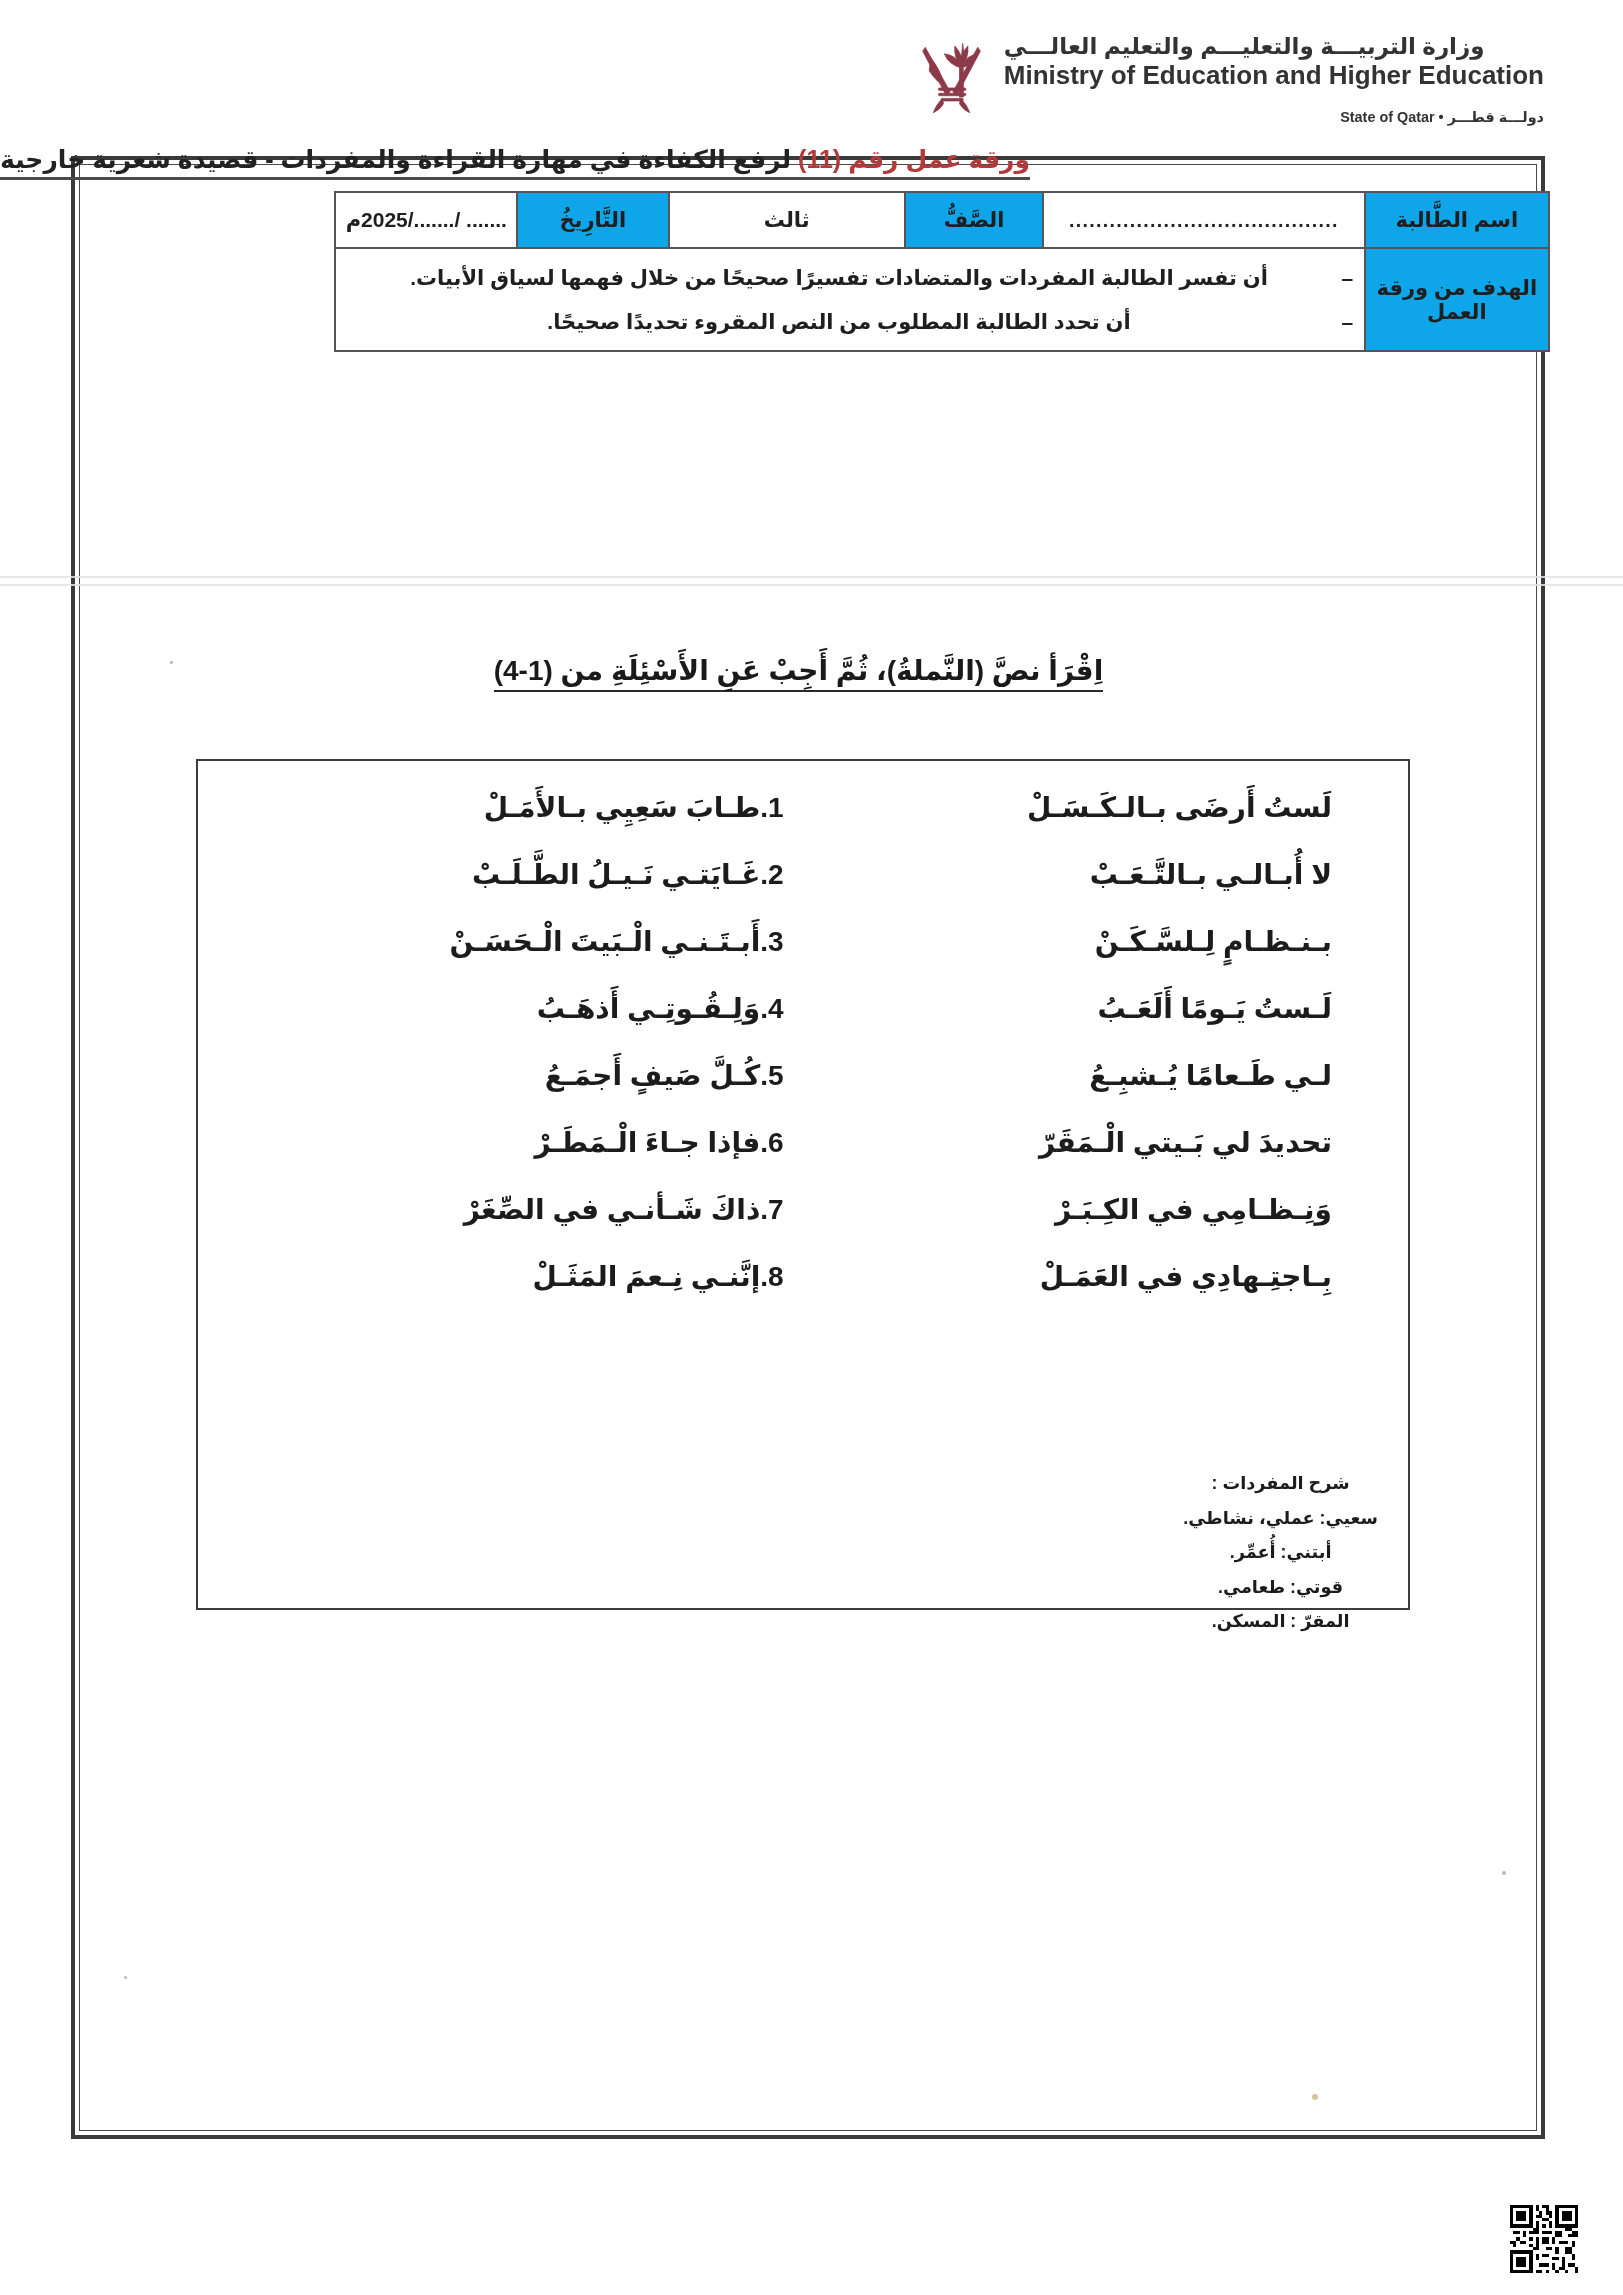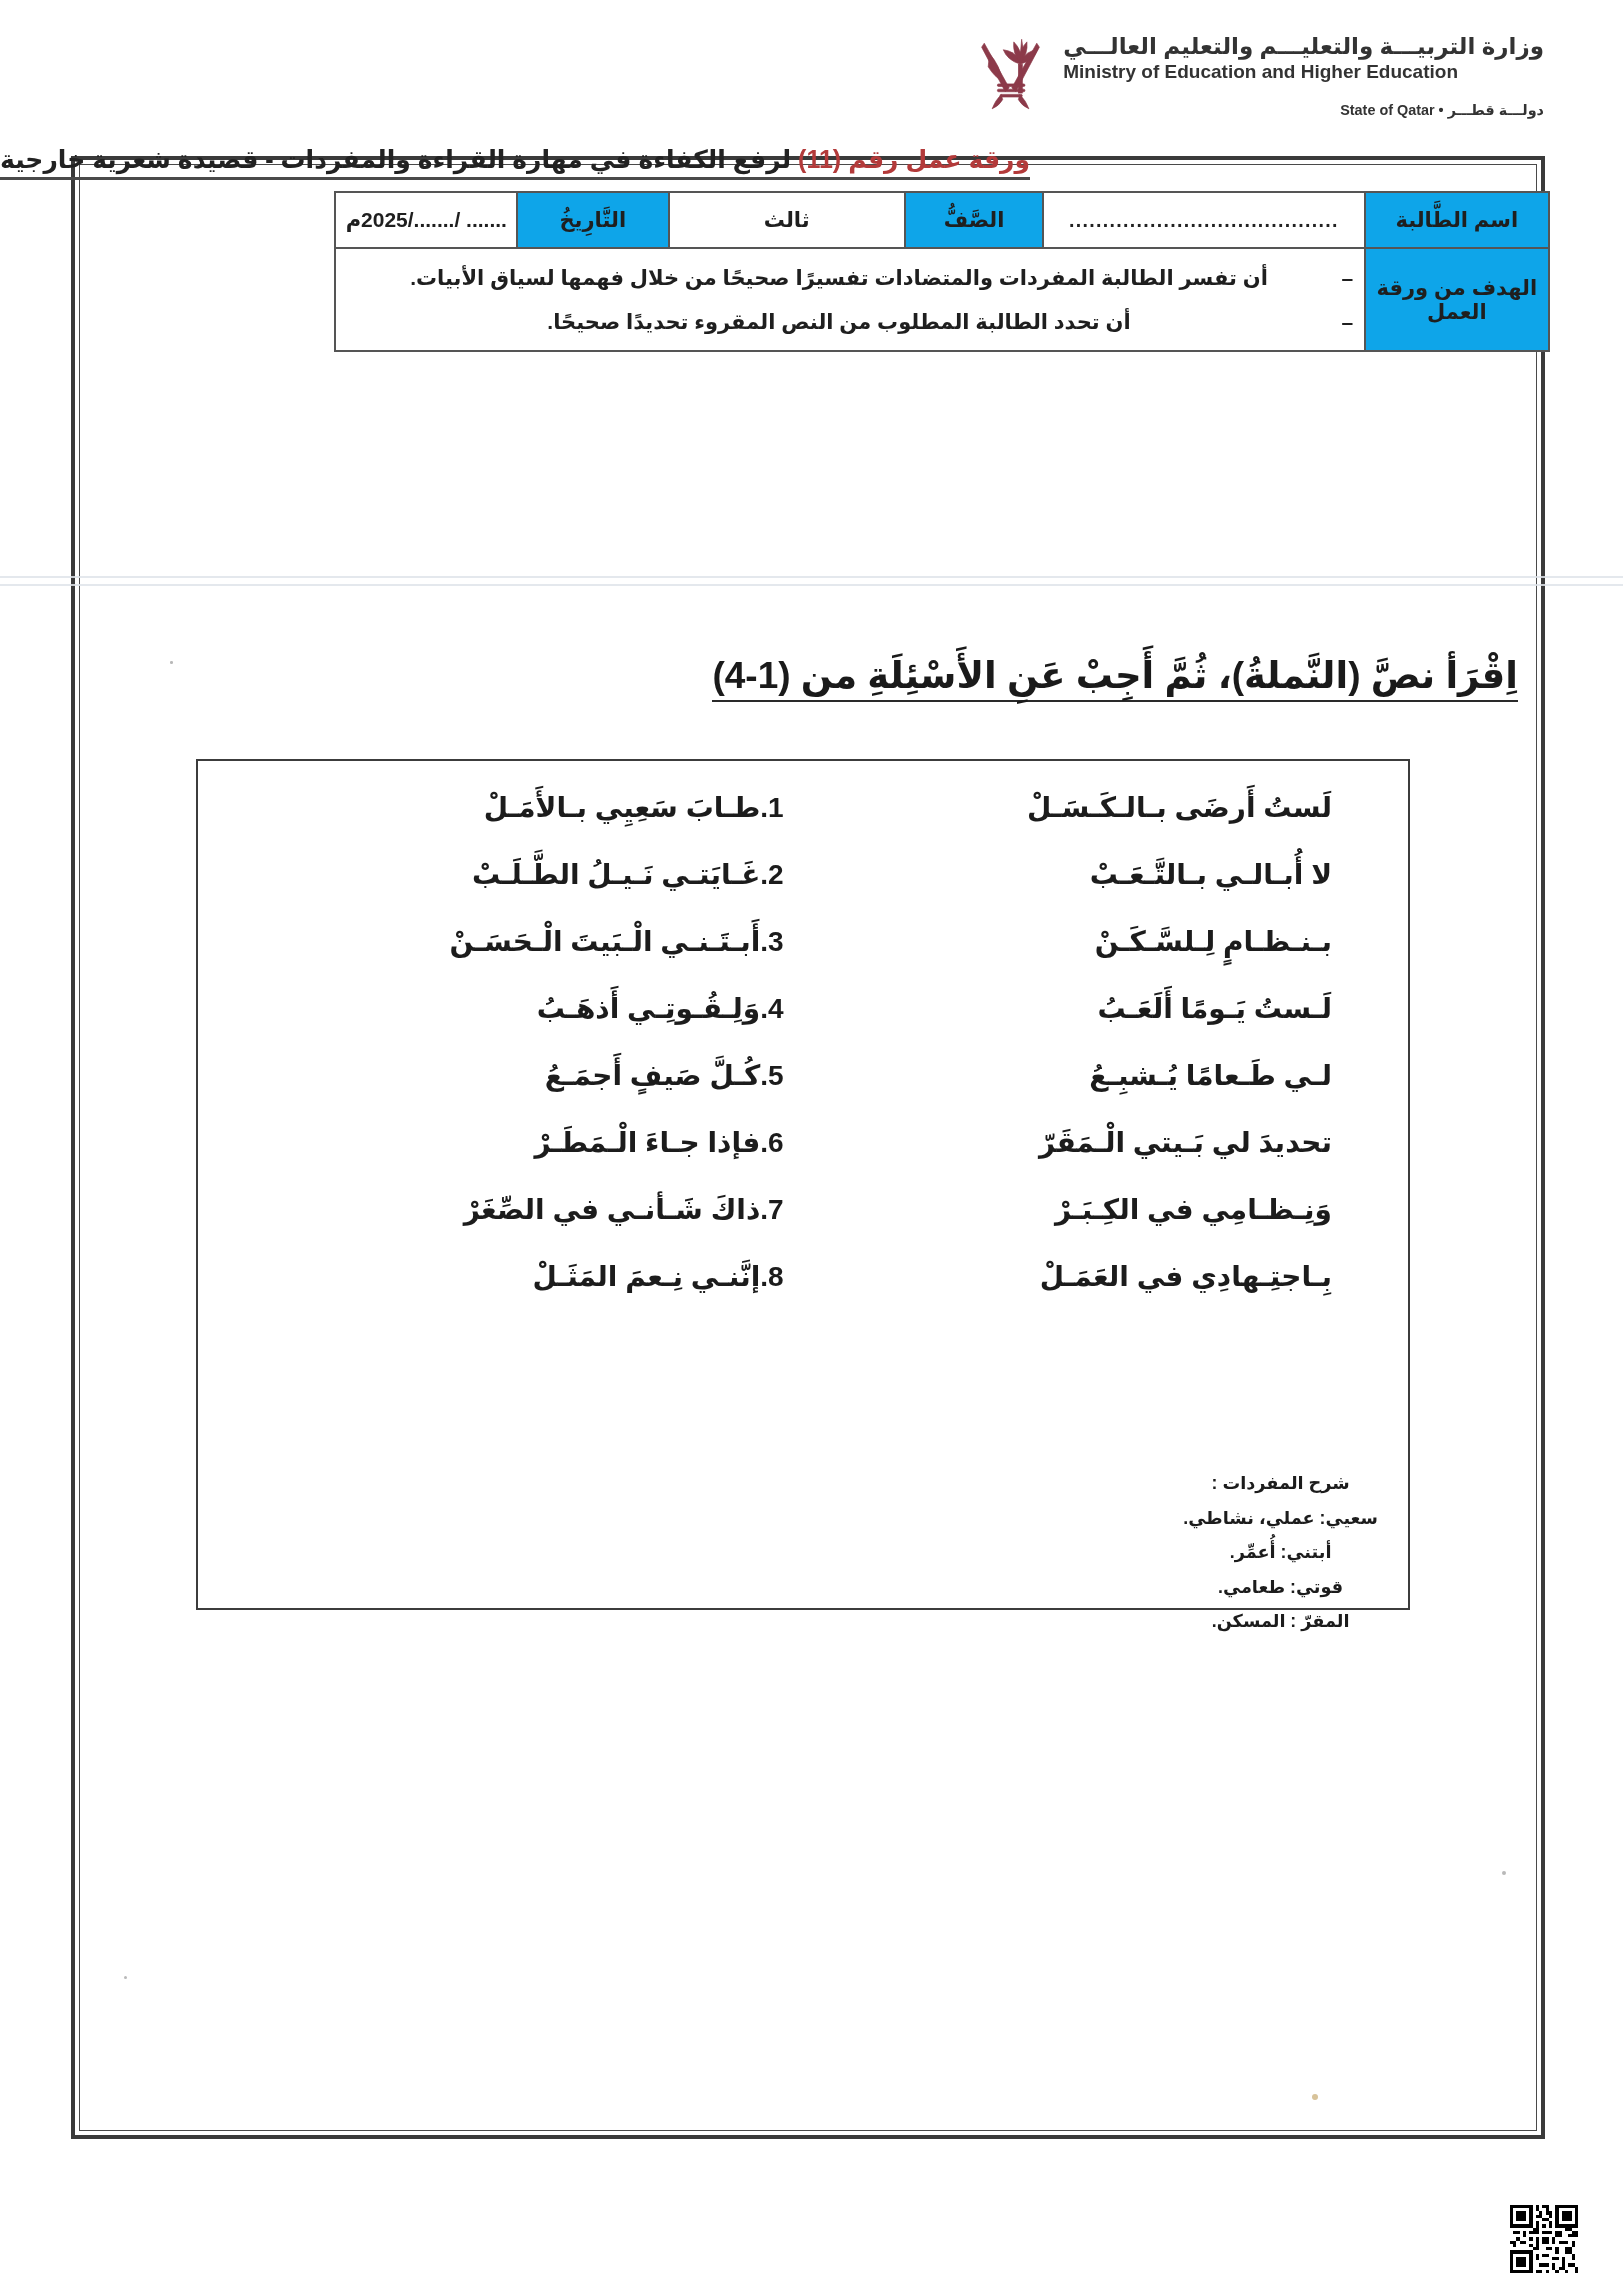--- a/index.html
+++ b/index.html
@@ -65,21 +65,21 @@
     line-height: 1.12;
   }
   .ministry-ar {
     font-size: 23px;
     font-weight: bold;
     letter-spacing: 0.3px;
     white-space: nowrap;
     color: #333;
   }
   .ministry-en {
-    font-size: 19px;
+    font-size: 26px;
     font-weight: bold;
     white-space: nowrap;
     color: #333;
     margin-top: 1.3px;
   }
   .ministry-state {
     font-size: 14.4px;
     font-weight: bold;
     white-space: nowrap;
     color: #333;
@@ -146,23 +146,23 @@
     top: 0;
   }
   .dots-field { letter-spacing: 1.3px; font-size: 19.6px; color: #222; }
 
   
   #instruction-line {
     position: absolute;
     left: 79px;
     right: 105px;
     top: 654px;
-    text-align: right;
+    text-align: center;
     direction: rtl;
-    font-size: 37px;
+    font-size: 28px;
     font-weight: bold;
     color: #1a1a1a;
   }
   #instruction-line .ins-underline {
     display: inline-block;
     border-bottom: 2.6px solid #2a2a2a;
     padding-bottom: 2.6px;
   }
 
   

